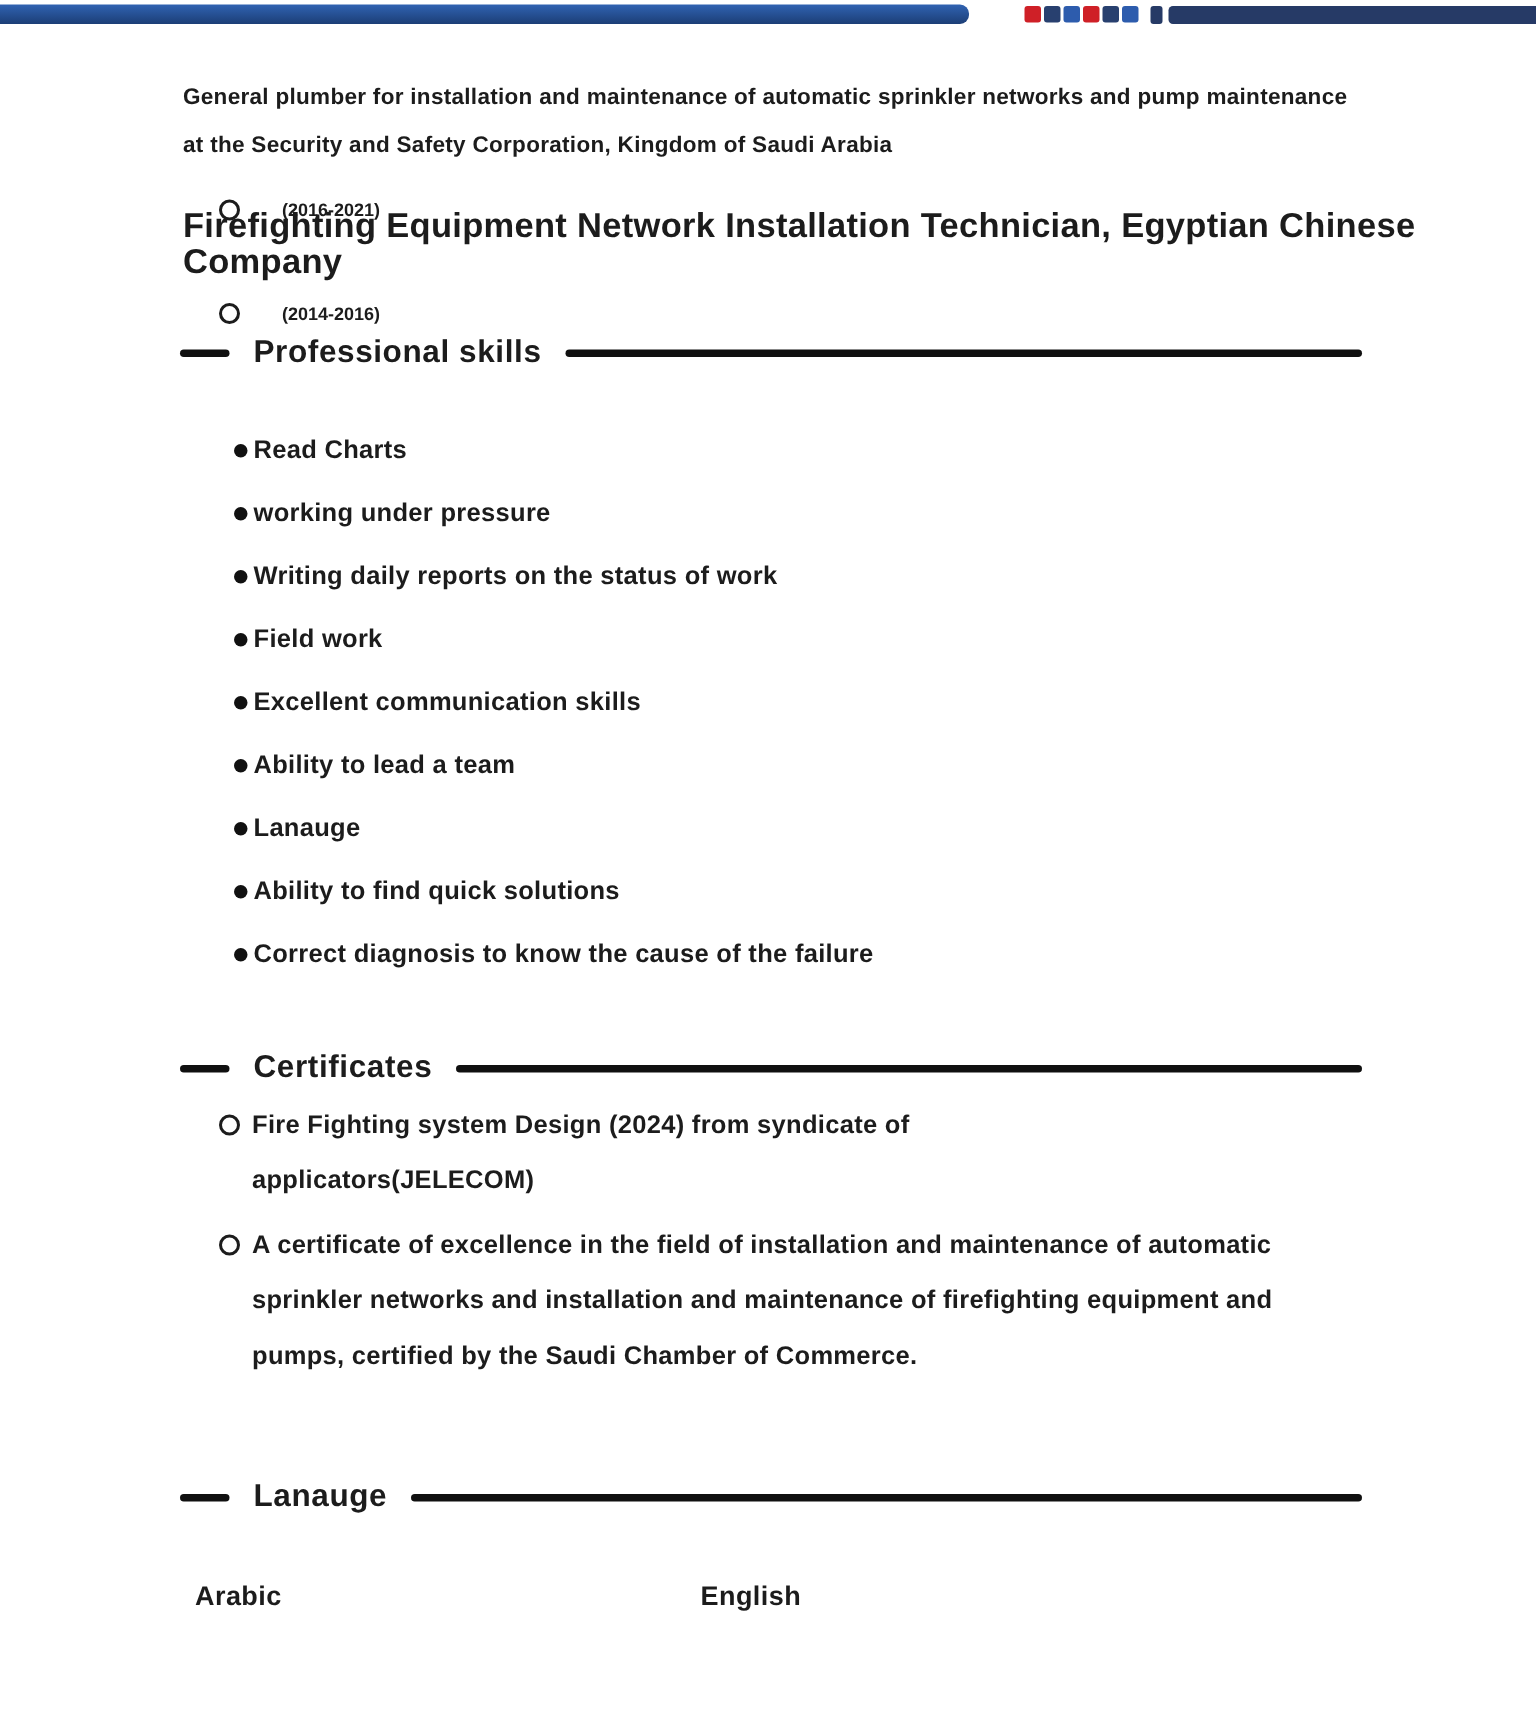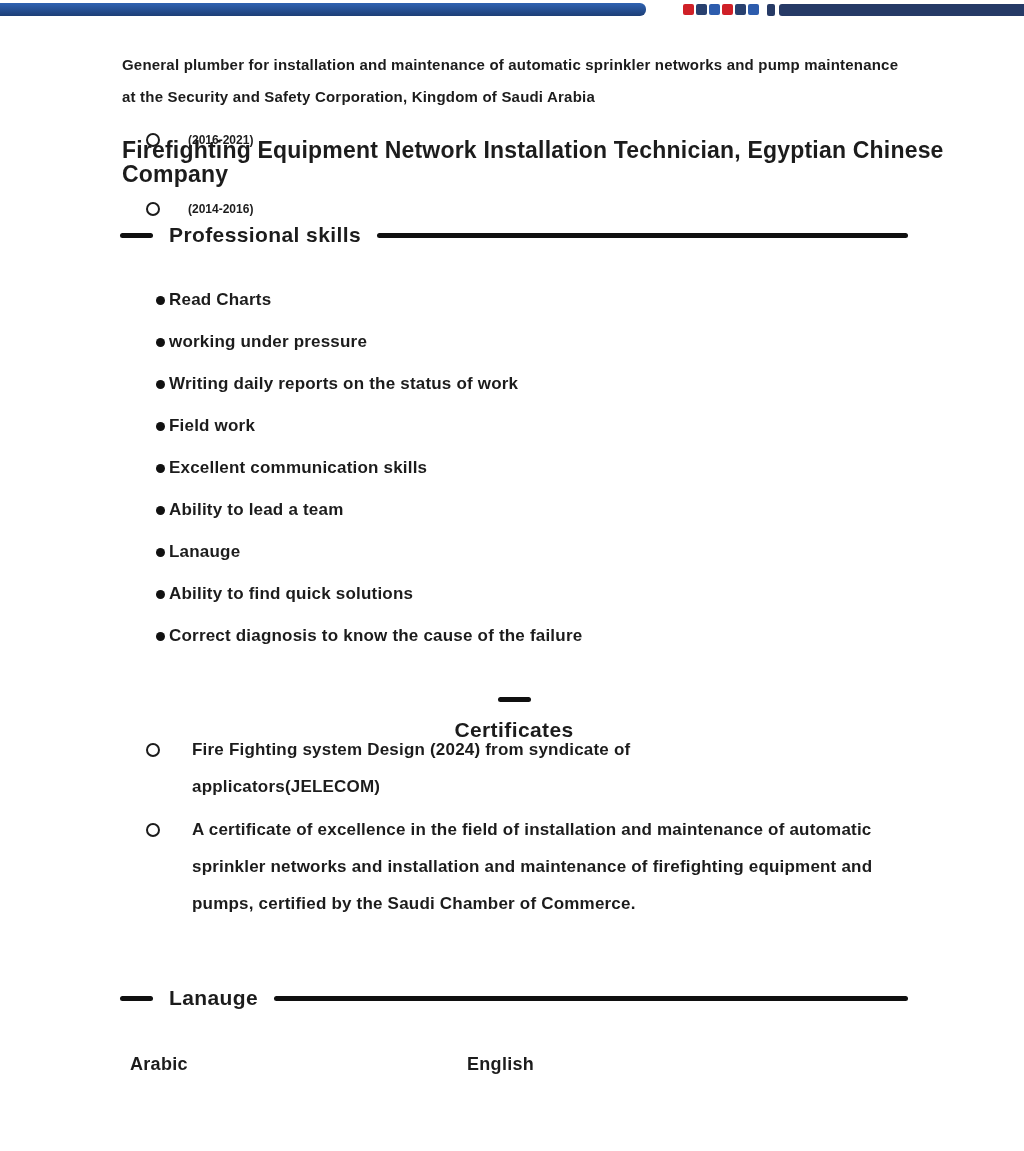--- a/index.html
+++ b/index.html
@@ -53,40 +53,40 @@
   .section-heading .dash {
     width: 33px; height: 5px; background: #101010; border-radius: 3px; flex: 0 0 auto;
   }
   .section-heading .title {
     font-size: 21px; letter-spacing: 0.4px; white-space: nowrap;
   }
   .section-heading .rule {
     flex: 1 1 auto; height: 5px; background: #101010; border-radius: 3px;
   }
   .heading-skills { top: 220px; }
-  .heading-certs  { top: 697px; flex-direction: column; }
+  .heading-certs  { top: 697px; }
   .heading-lang   { top: 983px; }
 
   
   .skills-list {
     position: absolute; left: 156px; top: 279px; margin: 0; padding: 0; list-style: none;
   }
   .skills-list li {
     height: 42px; display: flex; align-items: center; gap: 4px;
     font-size: 17px; letter-spacing: 0.2px;
   }
   .dot-bullet {
     width: 9px; height: 9px; background: #111; border-radius: 50%; flex: 0 0 auto;
   }
 
   
   .cert-list {
     position: absolute; left: 146px; top: 731px; margin: 0; padding: 0; list-style: none;
   }
-  .cert-list li { display: flex; gap: 32px; margin-bottom: 6px; }
+  .cert-list li { display: flex; gap: 8px; margin-bottom: 6px; }
   .cert-list .circle-bullet { margin-top: 12px; }
   .cert-text { font-size: 17px; line-height: 37px; letter-spacing: 0.2px; }
   .cert-list li:nth-child(1) .cert-text { max-width: 560px; }
   .cert-list li:nth-child(2) .cert-text { max-width: 706px; }
 
   
   .lang-item { position: absolute; top: 1054px; font-size: 18px; letter-spacing: 0.3px; }
   .lang-arabic  { left: 130px; }
   .lang-english { left: 455px; margin-left: 12px; }
 </style>

